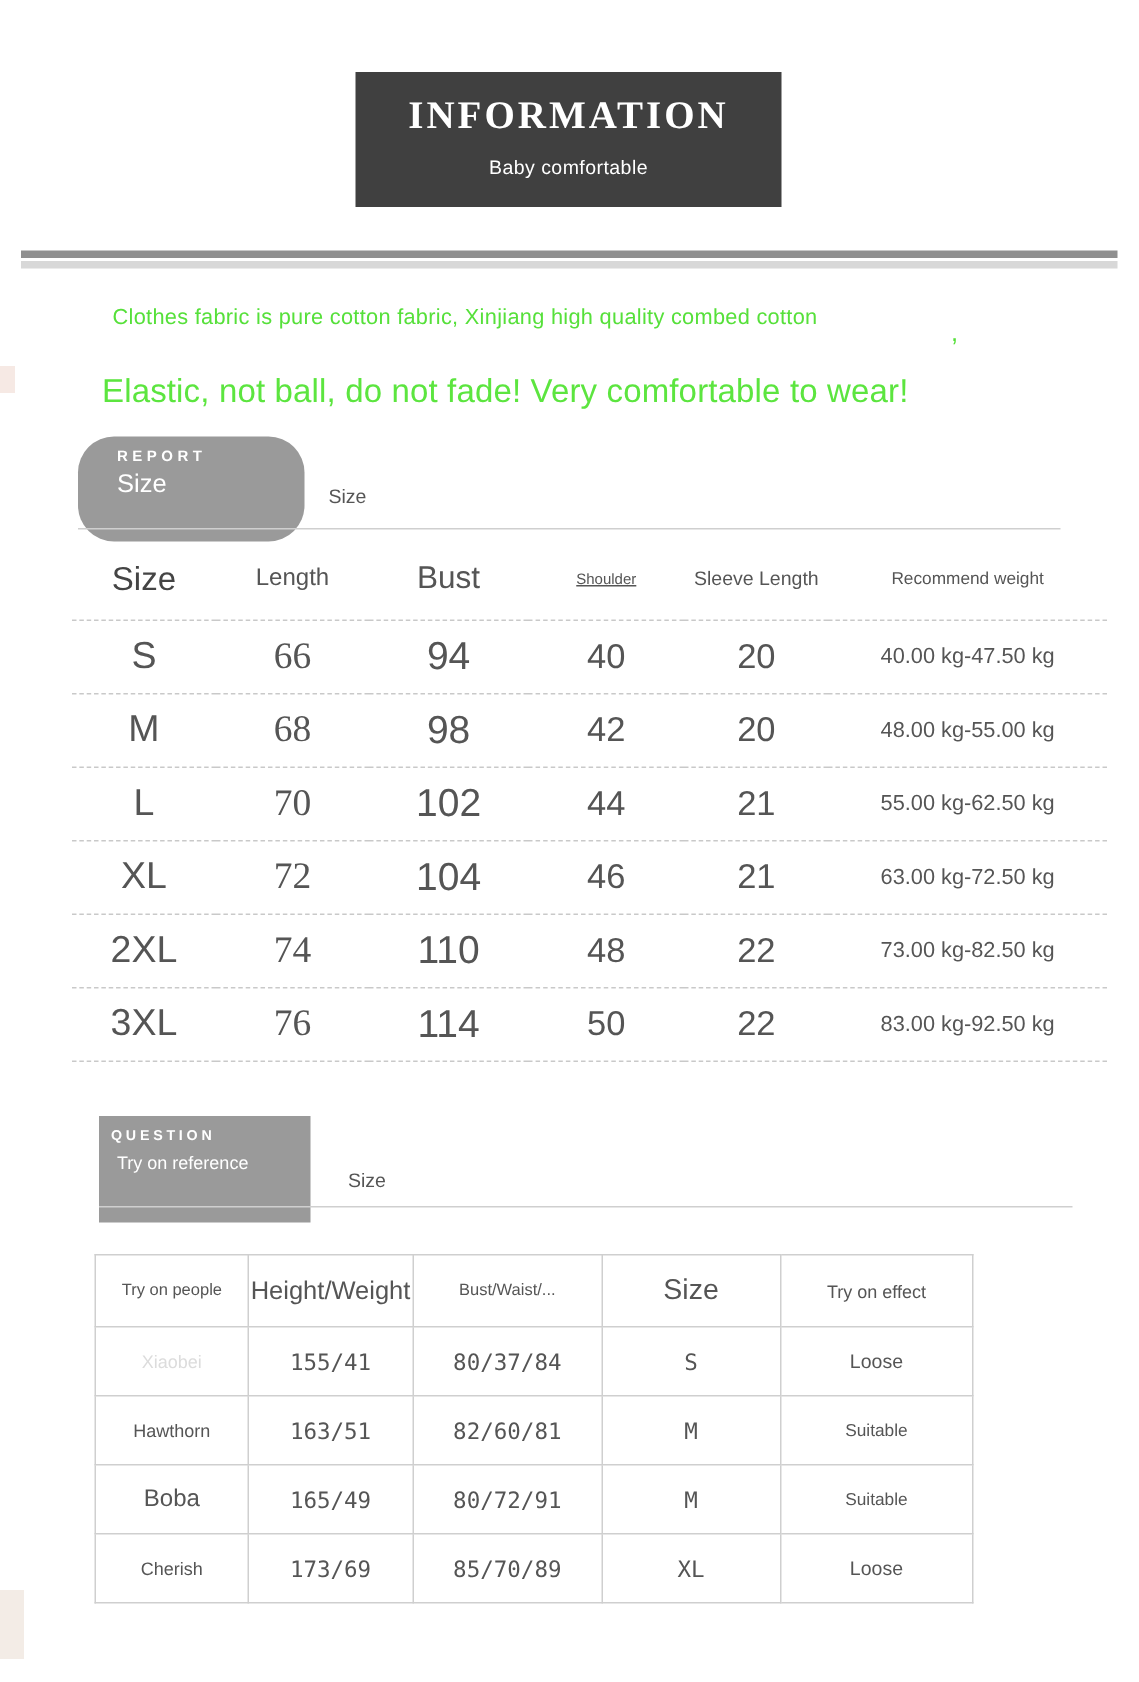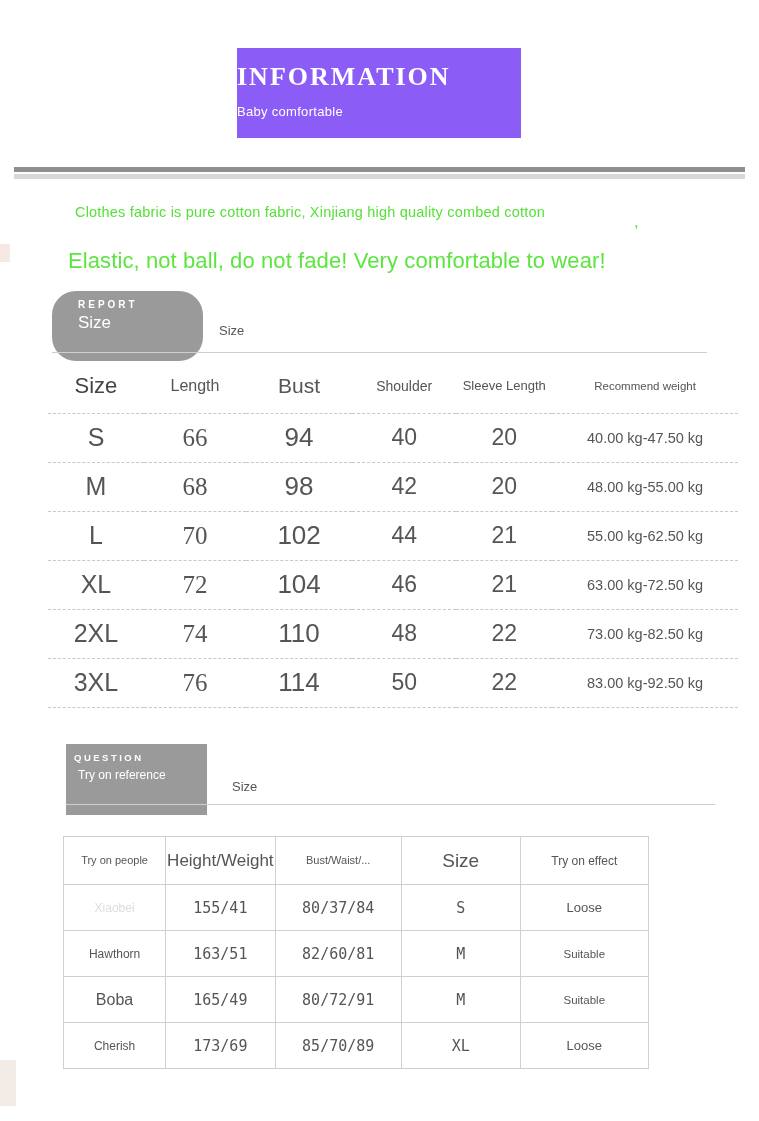--- a/index.html
+++ b/index.html
@@ -16,23 +16,23 @@
     overflow: hidden;
   }
 
   
   .banner {
     position: absolute;
     left: 237px;
     top: 48px;
     width: 284px;
     height: 90px;
-    background: #8b5cf6;
+    background: #404040;
     color: #ffffff;
-    text-align: left;
+    text-align: center;
   }
   .banner-title {
     font-family: "Liberation Serif", serif;
     font-size: 26px;
     letter-spacing: 2px;
     font-weight: bold;
     padding-top: 15px;
     line-height: 1.1;
   }
   .banner-sub {
@@ -148,21 +148,21 @@
   .size-table th {
     font-weight: normal;
     color: #555;
     padding-bottom: 14px;
     text-align: center;
     vertical-align: middle;
   }
   .size-table th.c0 { font-size: 22px; color:#444; width: 92px;}
   .size-table th.c1 { font-size: 16px; width: 98px;}
   .size-table th.c2 { font-size: 21px; width: 102px;}
-  .size-table th.c3 { font-size: 14px; width: 100px;}
+  .size-table th.c3 { font-size: 10px; width: 100px; text-decoration: underline;}
   .size-table th.c4 { font-size: 13px; width: 92px; line-height:1.25;}
   .size-table th.c5 { font-size: 11.5px; width: 180px;}
 
   .size-table td {
     border-top: 1px dashed #c9c9c9;
     text-align: center;
     padding: 8px 0 9px 0;
     color: #555;
   }
   .size-table tr:last-child td { border-bottom: 1px dashed #c9c9c9; }

